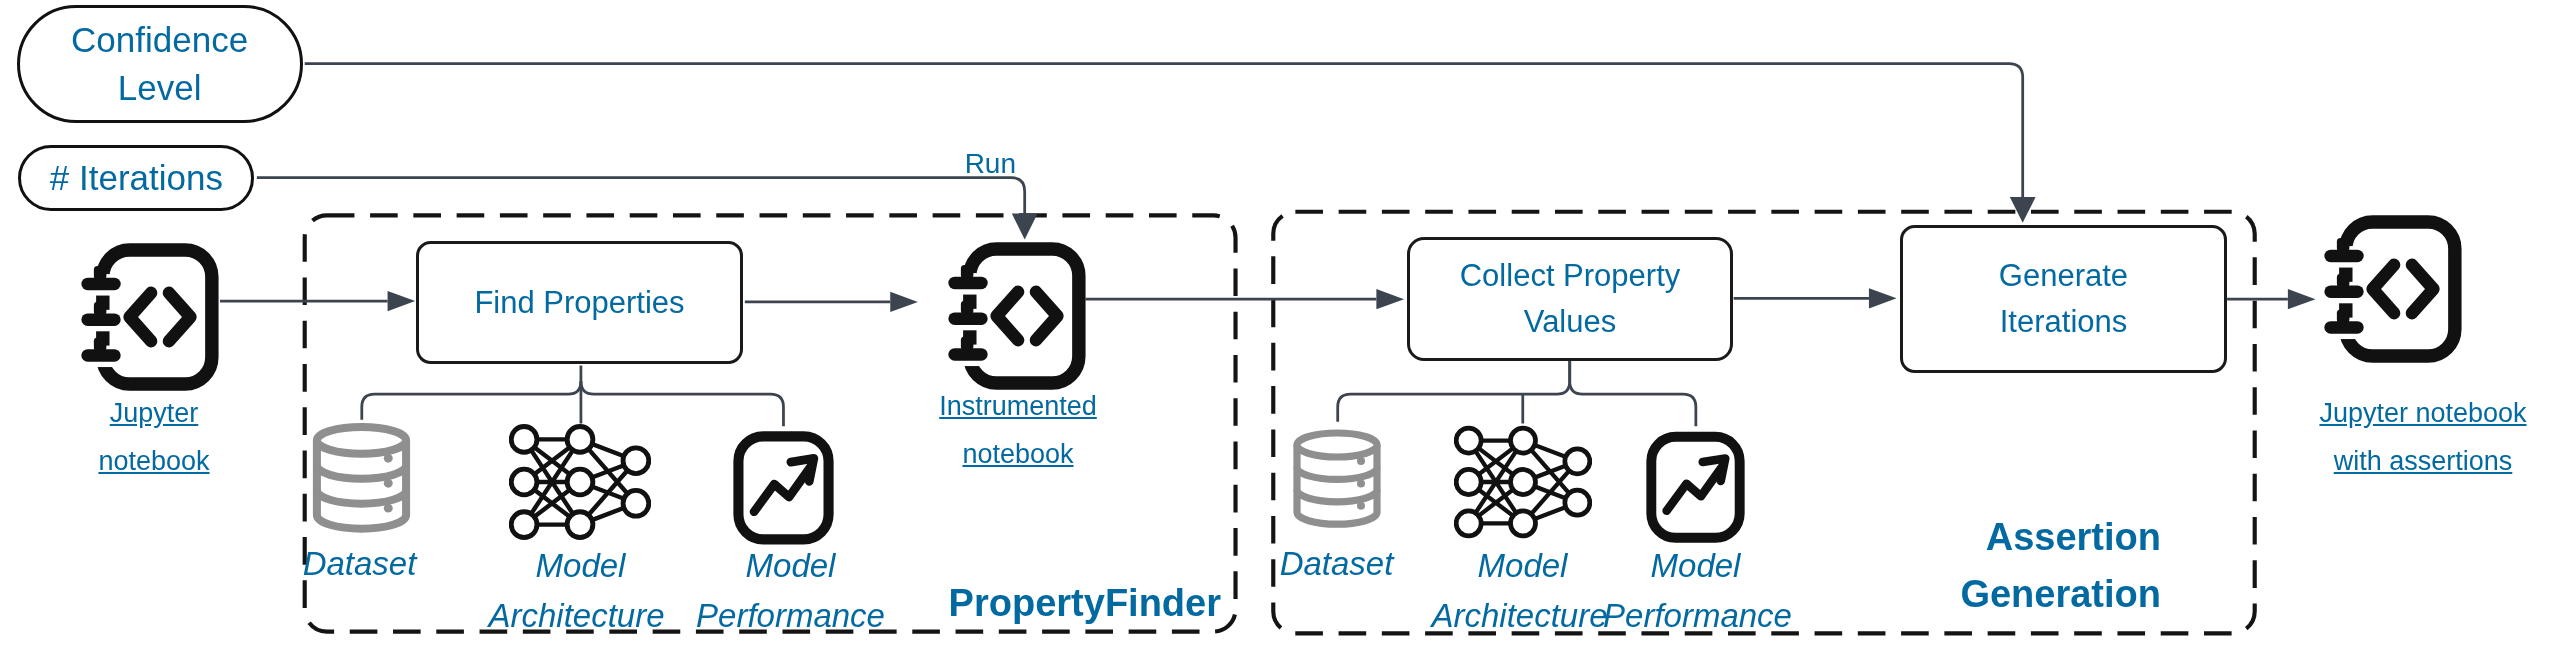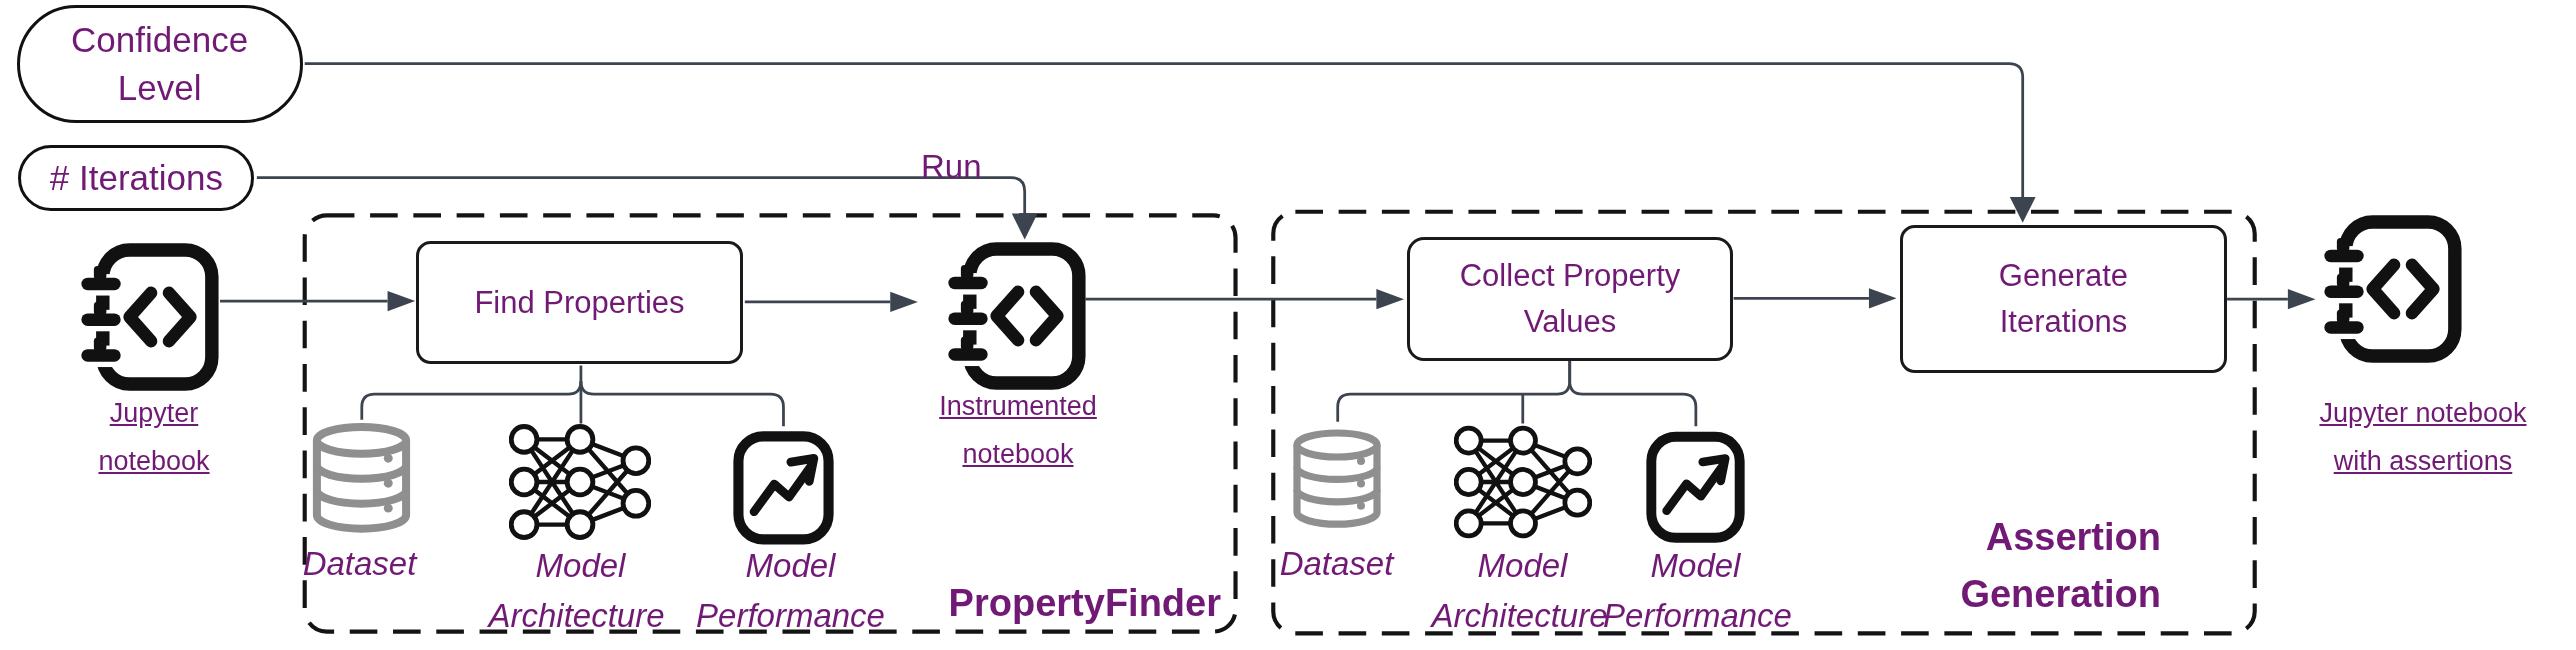--- a/index.html
+++ b/index.html
@@ -1,18 +1,18 @@
 <!DOCTYPE html>
 <html style="font-size:14.7px"><head>
 <meta charset="utf-8">
 <style>
   html,body{margin:0;padding:0;background:#fff;}
   .canvas{
     position:relative;width:2576px;height:650px;background:#ffffff;
-    font-family:"Liberation Sans",sans-serif;color:#701a75;overflow:hidden;
+    font-family:"Liberation Sans",sans-serif;color:#0369a1;overflow:hidden;
   }
   .abs{position:absolute;}
   svg.overlay{position:absolute;left:0;top:0;pointer-events:none;}
   .pill{
     position:absolute;border:3.7px solid #111;border-radius:64px;background:#fff;
     display:flex;flex-direction:column;align-items:center;justify-content:center;
     font-size:35px;line-height:48px;text-align:center;z-index:2;
   }
   .pbox{
     position:absolute;border:3.7px solid #1a1a1a;border-radius:14.7px;background:#fff;
@@ -68,21 +68,21 @@
 
   <div class="pill" style="left:16.6px;top:4.6px;width:280px;height:112px;">
     <span>Confidence</span>
     <span>Level</span>
   </div>
 
   <div class="pill" style="left:18.4px;top:145px;width:230px;height:60px;border-radius:37px;">
     <span># Iterations</span>
   </div>
 
-  <div class="abs" style="left:921px;top:148px;width:95px;font-size:33px;z-index:2;">Run</div>
+  <div class="abs" style="left:921px;top:148px;width:95px;text-align:right;font-size:28px;z-index:2;">Run</div>
 
   <div class="pbox" style="left:416px;top:241px;width:321px;height:117px;">
     <span>Find Properties</span>
   </div>
 
   <div class="pbox" style="left:1407px;top:237px;width:320px;height:118px;border-radius:17px;">
     <span>Collect Property</span>
     <span>Values</span>
   </div>
 

